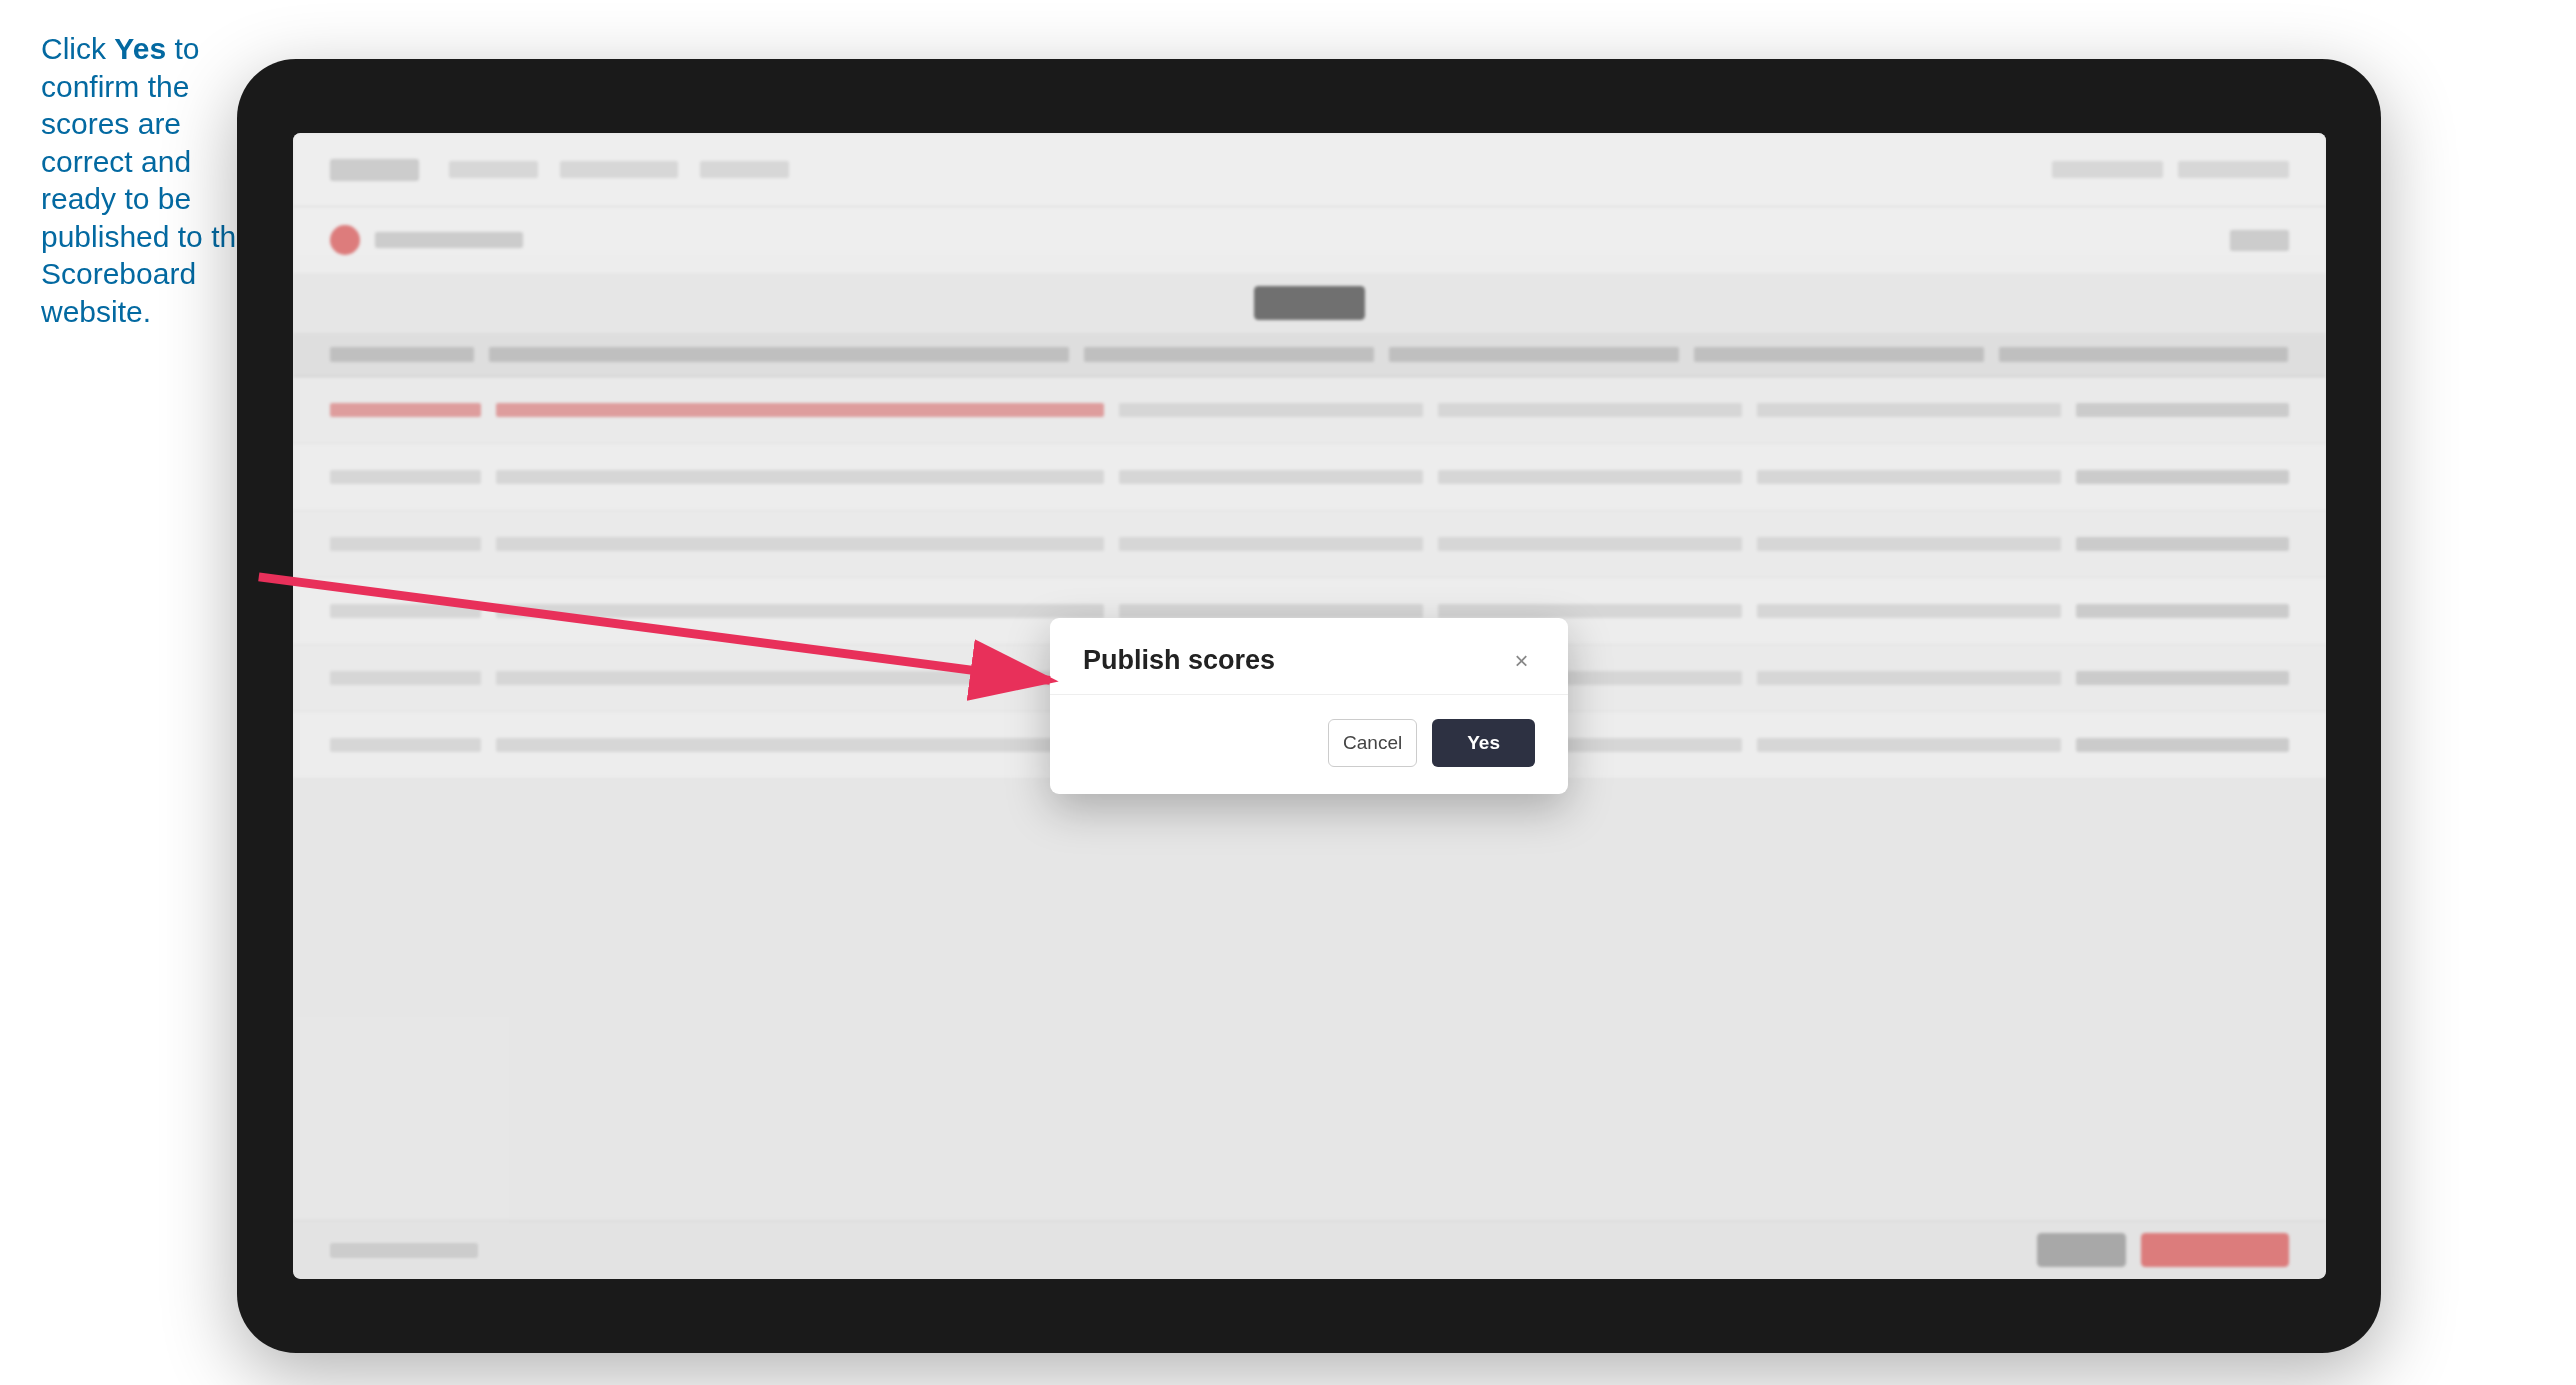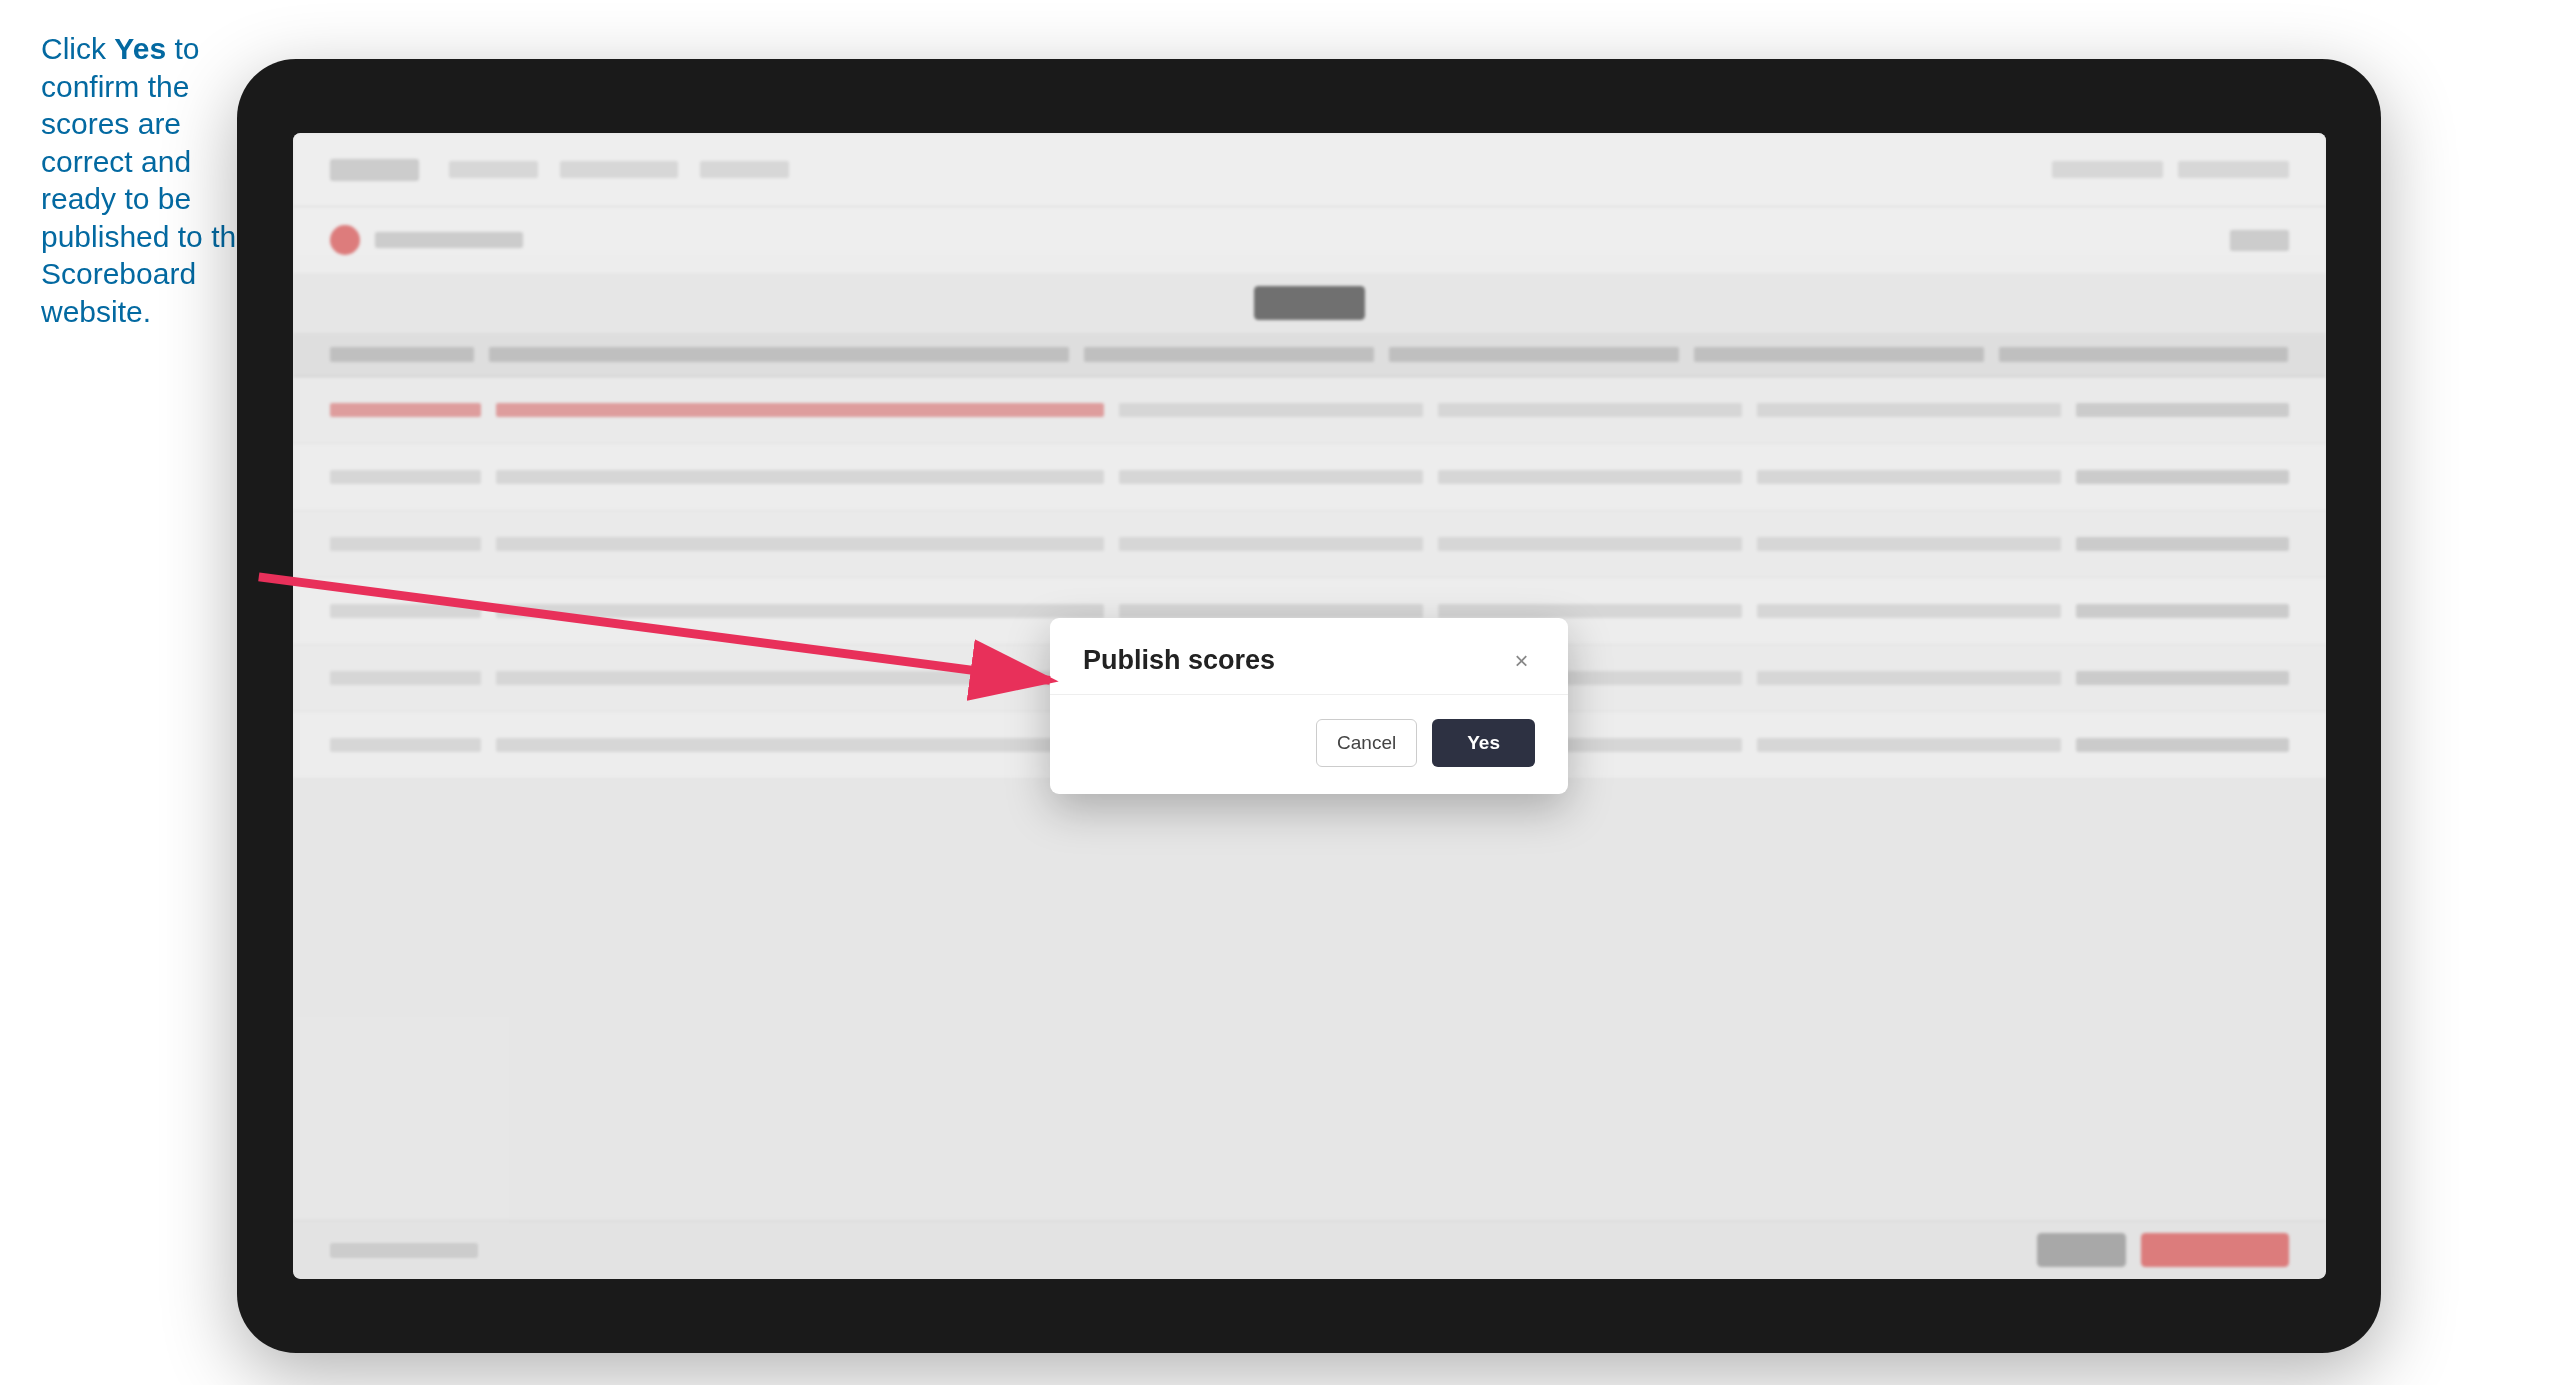--- a/index.html
+++ b/index.html
@@ -329,21 +329,21 @@
       margin-bottom: 35px;
     }
 
     .modal-actions {
       display: flex;
       justify-content: flex-end;
       gap: 15px;
     }
 
     .btn-cancel {
-      padding: 12px 20px;
+      padding: 12px 14px;
       font-size: 19px;
       background: #ffffff;
       border: 1.1px solid #cccccc;
       border-radius: 6px;
       color: #444444;
       cursor: pointer;
     }
 
     .btn-yes {
       padding: 12px 35px;

